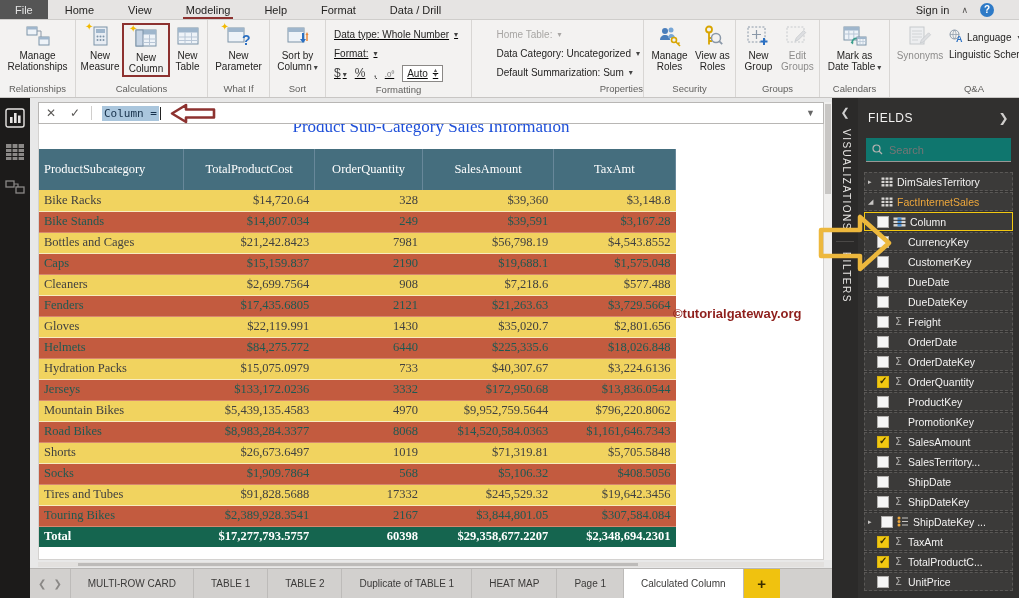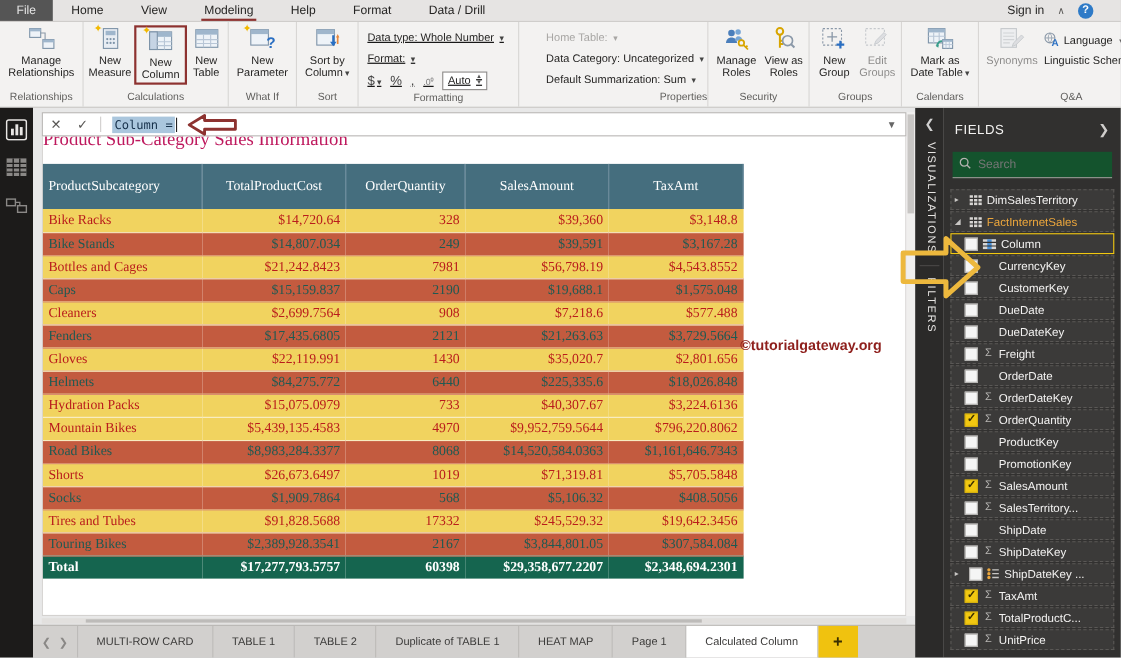--- a/index.html
+++ b/index.html
@@ -44,22 +44,22 @@
   .qa-row{display:flex;align-items:center;gap:4px;font-size:10px;color:#252423;white-space:nowrap;}
 
   
   .sidebar{position:absolute;left:0;top:98px;width:30px;bottom:0;background:#1c1b1a;z-index:15;}
   .sicon{width:20px;height:20px;margin:10px auto 14px;display:block;}
 
   
   .canvas{position:absolute;left:30px;top:98px;width:802px;height:470px;background:#e8e8e8;}
   .page{position:absolute;left:8px;top:4px;width:786px;height:458px;background:#fff;
         border:1px solid #d4d2d0;}
-  .page-title{position:absolute;left:0;right:0;top:14px;text-align:left;
-              font-family:"Liberation Serif","DejaVu Serif",serif;font-size:17px;color:#be185d;z-index:1;}
+  .page-title{position:absolute;left:0;right:0;top:14px;text-align:center;
+              font-family:"Liberation Serif","DejaVu Serif",serif;font-size:17px;color:#1d4ed8;z-index:1;}
   .fxbar{position:absolute;left:8px;top:4px;width:786px;height:22px;background:#fff;
          border:1px solid #b8b6b4;display:flex;align-items:center;z-index:5;}
   .fxbtn{width:24px;text-align:center;font-size:12px;color:#5a5856;cursor:default;}
   .fxsep{width:1px;height:14px;background:#d0cecc;margin:0 4px;}
   .fx-text{font-family:"DejaVu Sans Mono",monospace;font-size:11px;background:#aac6dd;color:#16304a;
            padding:1px 2px;margin-left:6px;}
   .fxcursor{display:inline-block;width:1px;height:13px;background:#222;margin-left:1px;vertical-align:middle;}
   .fx-chev{margin-left:auto;margin-right:8px;font-size:9px;color:#666;}
   .annot-arrow-left{position:absolute;left:140px;top:5px;z-index:6;}
   .vscroll{position:absolute;left:794px;top:4px;width:8px;height:458px;background:#f0efee;}
@@ -69,38 +69,38 @@
 
   
   .rtable{position:absolute;left:0px;top:46px;width:637px;border-collapse:collapse;z-index:2;
           font-family:"Liberation Serif","DejaVu Serif",serif;}
   .rtable th{background:#456e7e;color:#fff;font-size:12.5px;font-weight:normal;height:41px;
              padding:0 5px;border-right:1px solid #68889a;}
   .rtable th:first-child{text-align:left;}
   .rtable td{font-size:12.5px;height:21px;padding:0 5px;white-space:nowrap;}
   .rtable td.cl{text-align:left;}
   .rtable td.cr{text-align:right;}
-  tr.row-y td{background:#f1d35f;color:#b91c1c;border-bottom:1px solid #f8ecc0;}
+  tr.row-y td{background:#f1d35f;color:#404040;border-bottom:1px solid #f8ecc0;}
   tr.row-o td{background:#c35b3f;color:#1e5a52;border-bottom:1px solid #d8876f;}
   tr.row-t td{background:#15654f;color:#fff;font-weight:bold;}
   .watermark{position:absolute;left:634px;top:203px;font-size:13px;font-weight:bold;color:#8e1f1c;z-index:3;white-space:nowrap;}
 
   
   .strip{position:absolute;left:832px;top:98px;width:26px;bottom:0;background:#2b2a29;z-index:4;}
   .strip .collapse{color:#d0d0d0;font-size:11px;text-align:center;padding:8px 0 4px;}
   .vlabel{writing-mode:vertical-rl;color:#e8e6e4;font-size:10px;letter-spacing:1.5px;
           margin:6px auto 0;display:block;width:14px;}
   .vdivider{height:1px;background:#4a4846;margin:10px 4px;}
 
   
   .fields{position:absolute;left:858px;top:98px;width:161px;bottom:0;background:#31302f;z-index:4;}
   .fp-header{height:40px;display:flex;align-items:center;padding:0 10px;color:#f3f2f1;
              font-size:12px;letter-spacing:.5px;}
   .fp-header .chevr{margin-left:auto;font-size:12px;color:#d0cecc;}
-  .searchbox{margin:0 8px;height:24px;background:#14532d;border-bottom:1px solid #999795;
+  .searchbox{margin:0 8px;height:24px;background:#0f766e;border-bottom:1px solid #999795;
              display:flex;align-items:center;gap:6px;padding:0 6px;}
   .searchbox input{flex:1;background:transparent;border:0;outline:none;color:#d0cecc;font-size:11px;width:90px;
                    font-family:"Liberation Sans",sans-serif;}
   .fields-list{margin:10px 6px 0;}
   .frow{height:19px;display:flex;align-items:center;background:#3b3a39;border:1px dashed #5a5856;
         margin-bottom:1px;color:#f3f2f1;font-size:10.5px;padding:0 3px;gap:4px;white-space:nowrap;overflow:hidden;}
   .frow.child{padding-left:12px;}
   .frow.hl{border:1px solid #f2c811;}
   .frow .ex{width:9px;font-size:7px;color:#c8c6c4;flex:0 0 auto;}
   .frow .cb{width:12px;height:12px;background:#f5f5f5;border:1px solid #b0aeac;flex:0 0 auto;position:relative;}
@@ -523,20 +523,27 @@
               <td class="cr">$225,335.6</td>
               <td class="cr">$18,026.848</td>
             </tr>
             <tr class="row-y">
               <td class="cl">Hydration Packs</td>
               <td class="cr">$15,075.0979</td>
               <td class="cr">733</td>
               <td class="cr">$40,307.67</td>
               <td class="cr">$3,224.6136</td>
             </tr>
+            <tr class="row-o">
+              <td class="cl">Jerseys</td>
+              <td class="cr">$133,172.0236</td>
+              <td class="cr">3332</td>
+              <td class="cr">$172,950.68</td>
+              <td class="cr">$13,836.0544</td>
+            </tr>
             <tr class="row-y">
               <td class="cl">Mountain Bikes</td>
               <td class="cr">$5,439,135.4583</td>
               <td class="cr">4970</td>
               <td class="cr">$9,952,759.5644</td>
               <td class="cr">$796,220.8062</td>
             </tr>
             <tr class="row-o">
               <td class="cl">Road Bikes</td>
               <td class="cr">$8,983,284.3377</td>

